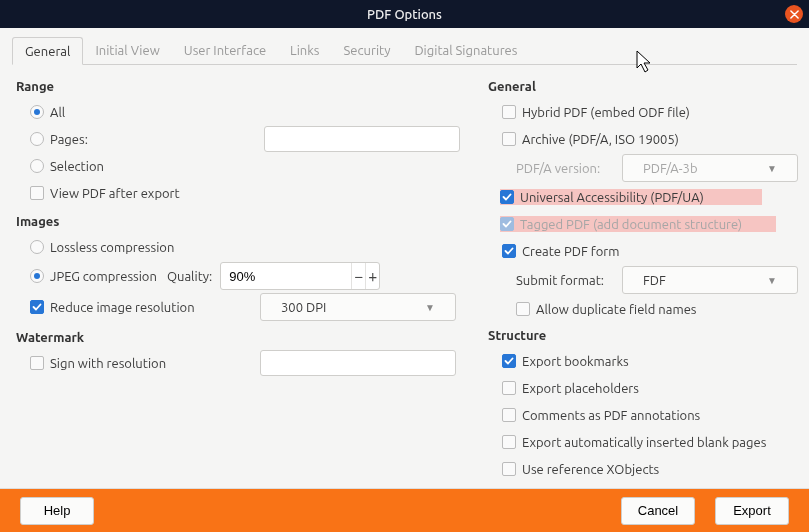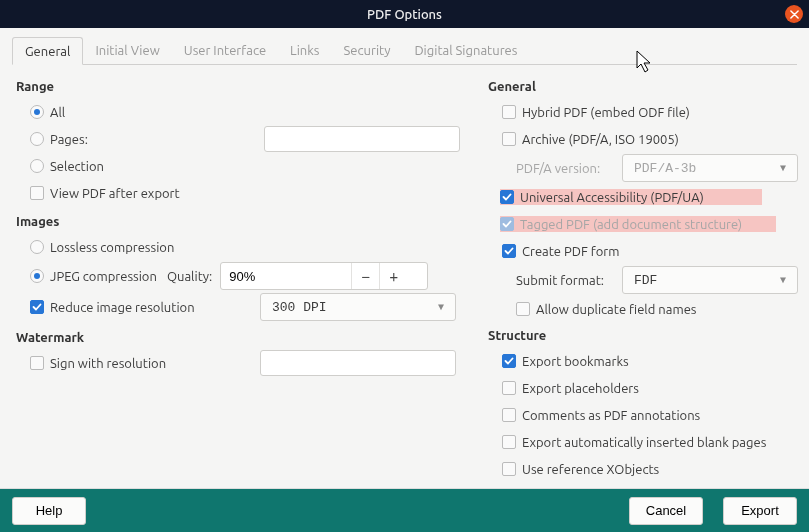--- a/index.html
+++ b/index.html
@@ -155,42 +155,41 @@
   color: #444;
 }
 .dropdown {
   display: flex;
   align-items: center;
   justify-content: space-between;
   border: 1px solid #cfcecb;
   background: #fbfbfa;
   height: 28px;
   border-radius: 3px;
-  padding: 0 11px;
+  padding: 0 20px;
   font-size: 13px;
   cursor: pointer;
-  font-family: Liberation Mono, monospace;
 }
 .dropdown.disabled { color: #a6a6a6; }
 .dropdown .chev { color: #888; font-size: 10px; }
 .hl {
   background: #f6c5c2;
   padding: 1px 4px 1px 0px;
   margin-left: -2px;
 }
 .footer {
   position: absolute;
   left: 0; right: 0; bottom: 0;
   height: 44px;
   border-top: 1px solid #ddd;
   display: flex;
   align-items: center;
-  padding: 0 12px;
+  padding: 0 20px;
   justify-content: space-between;
-  background: #0f766e;
+  background: #f97316;
 }
 .btn {
   border: 1px solid #cfcecb;
   background: #fbfbfa;
   height: 28px;
   min-width: 74px;
   border-radius: 3px;
   padding: 0 14px;
   font-size: 13px;
   cursor: pointer;
@@ -255,21 +254,21 @@
       <div class="row">
         <span class="radio"></span>
         <span class="label">Lossless compression</span>
       </div>
       <div class="row" style="min-height:30px">
         <span class="radio checked"></span>
         <span class="label">JPEG compression</span>
         <span style="width:10px"></span>
         <span class="label">Quality:</span>
         <span style="width:8px"></span>
-        <div class="spinner-group" style="width:208px">
+        <div class="spinner-group" style="width:160px">
           <input value="90%" style="">
           <div class="spinner-btn">−</div>
           <div class="spinner-btn">+</div>
         </div>
       </div>
       <div class="row" style="min-height:30px">
         <span class="checkbox checked">
             <svg viewBox="0 0 10 10">
               <path d="M1.5 5 L4 7.5 L8.5 2.5" stroke="#fff" stroke-width="1.8" fill="none" stroke-linecap="round" stroke-linejoin="round"></path>
             </svg>

